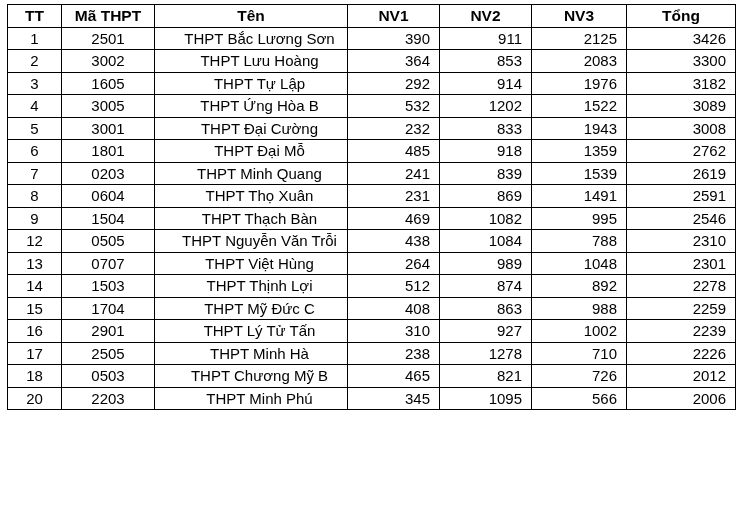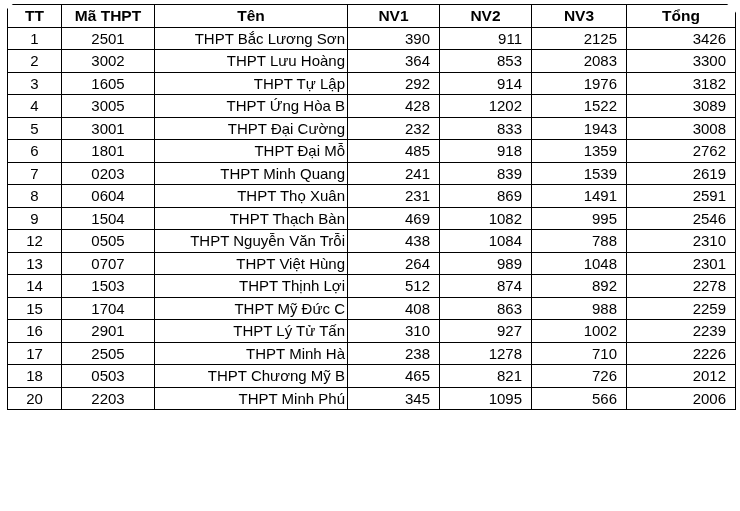--- a/index.html
+++ b/index.html
@@ -10,21 +10,20 @@
     background: #ffffff;
     font-family: "Liberation Sans", sans-serif;
     color: #000000;
   }
   #stage {
     position: relative;
     width: 740px;
     height: 511px;
     background: #ffffff;
     overflow: hidden;
-    border-radius: 27px;
   }
   table.data-table {
     position: absolute;
     left: 7px;
     top: 4px;
     border-collapse: collapse;
     table-layout: fixed;
     width: 729px;
   }
   table.data-table col.c1 { width: 54px; }
@@ -45,21 +44,21 @@
     white-space: nowrap;
     overflow: hidden;
     box-sizing: border-box;
   }
   table.data-table th {
     font-weight: bold;
     text-align: center;
     font-size: 15.5px;
   }
   table.data-table td.align-center { text-align: center; }
-  table.data-table td.align-left   { text-align: right; padding-left: 19px; }
+  table.data-table td.align-left   { text-align: center; padding-left: 19px; }
   table.data-table td.align-right  { text-align: right; padding-right: 9px; }
 </style>
 </head>
 <body>
 
 <div id="stage">
   <table class="data-table">
     <colgroup>
       <col class="c1">
         <col class="c2">
@@ -105,21 +104,21 @@
           <td class="align-left">THPT Tự Lập</td>
           <td class="align-right">292</td>
           <td class="align-right">914</td>
           <td class="align-right">1976</td>
           <td class="align-right">3182</td>
         </tr>
         <tr>
           <td class="align-center">4</td>
           <td class="align-center">3005</td>
           <td class="align-left">THPT Ứng Hòa B</td>
-          <td class="align-right">428</td>
+          <td class="align-right">532</td>
           <td class="align-right">1202</td>
           <td class="align-right">1522</td>
           <td class="align-right">3089</td>
         </tr>
         <tr>
           <td class="align-center">5</td>
           <td class="align-center">3001</td>
           <td class="align-left">THPT Đại Cường</td>
           <td class="align-right">232</td>
           <td class="align-right">833</td>

